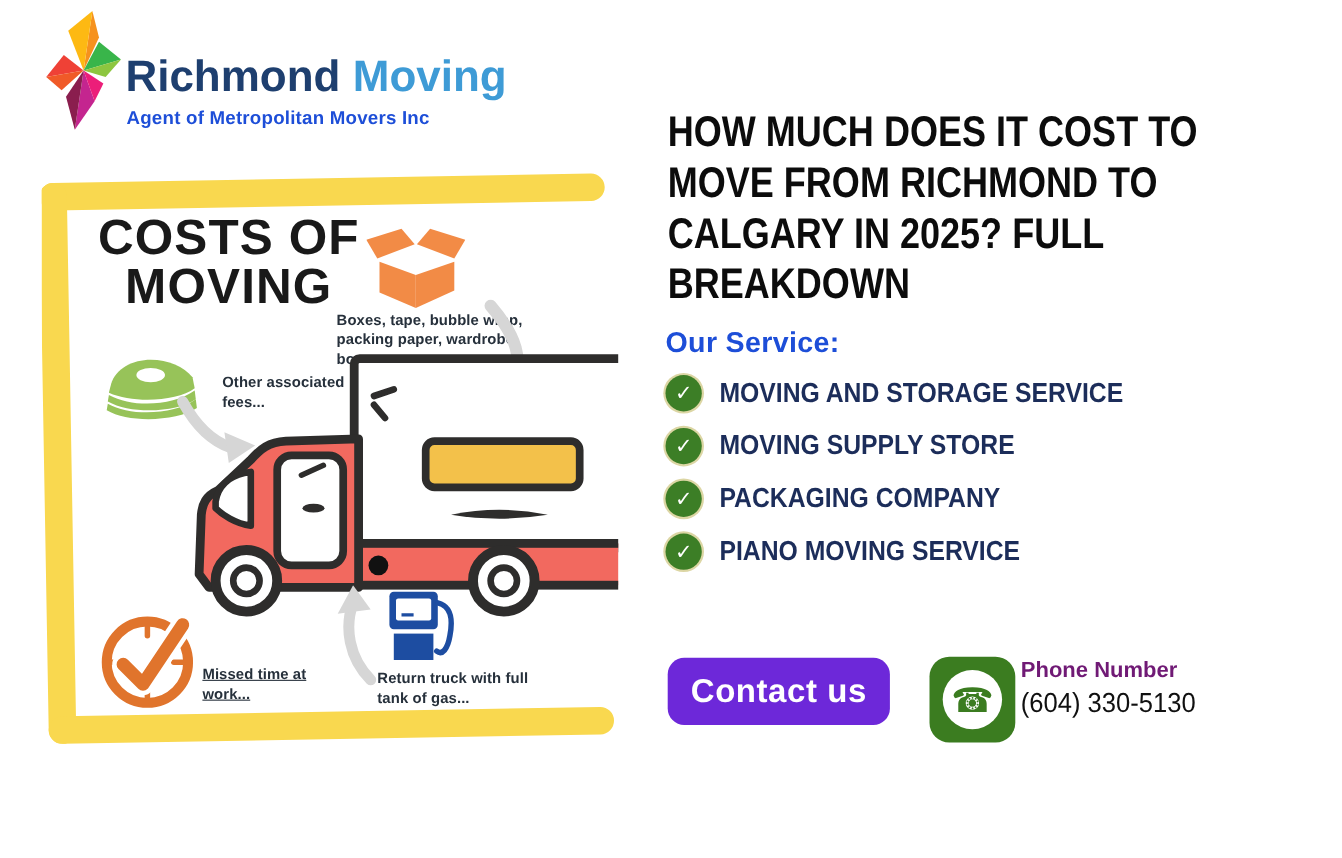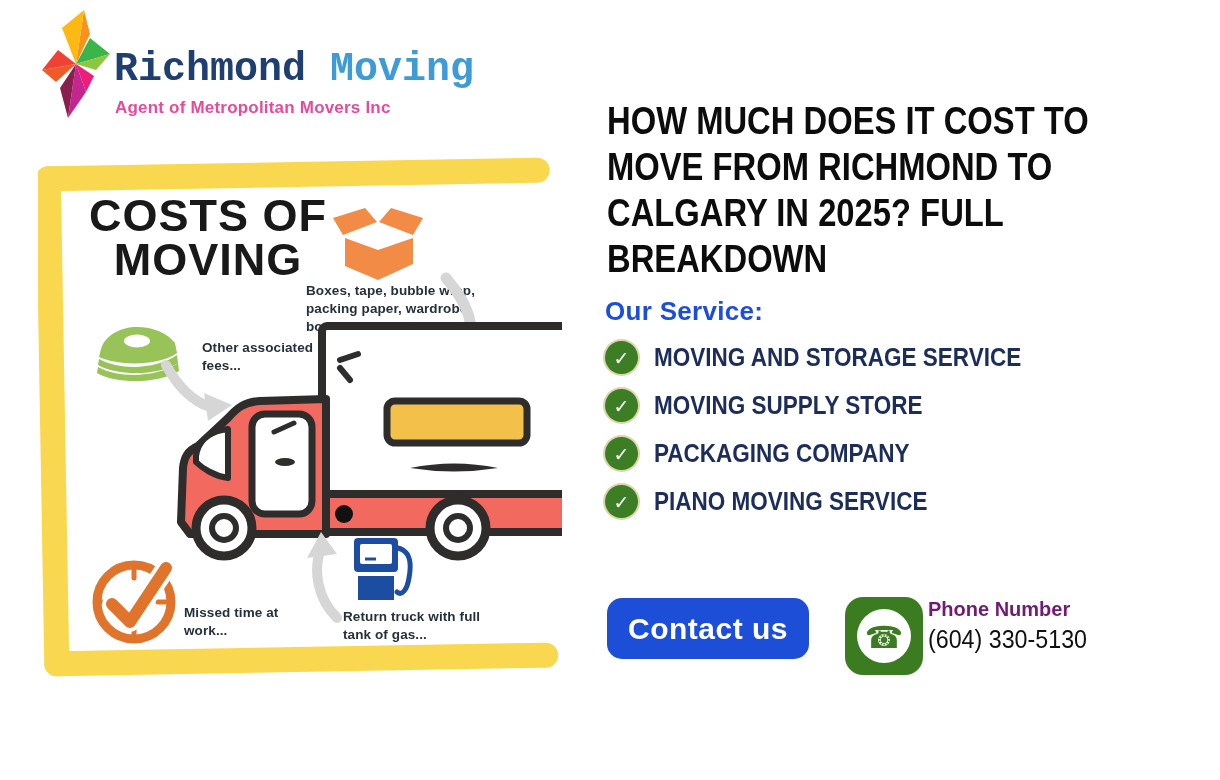--- a/index.html
+++ b/index.html
@@ -3,61 +3,61 @@
 <meta charset="utf-8">
 <style>
   * { margin:0; padding:0; box-sizing:border-box; }
   html,body { background:#ffffff; }
   body { font-family:"Liberation Sans","DejaVu Sans",sans-serif; }
   #app { position:relative; width:1220px; height:780px; background:#ffffff; overflow:hidden; }
 
   
   .logo { position:absolute; left:40px; top:6px; width:420px; height:125px; cursor:pointer; }
   .logo-icon { position:absolute; left:0; top:2px; width:72px; height:112px; }
-  .brand { position:absolute; left:74px; top:42px; font-family:Liberation Mono, monospace;
+  .brand { position:absolute; left:74px; top:42px; font-family:Liberation Sans, sans-serif;
            font-weight:bold; font-size:40px; line-height:44px; white-space:nowrap; }
   .brand-primary { color:#1E3F6F; }
   .brand-secondary { color:#3E9BD6; }
-  .tagline { position:absolute; left:75px; top:92px; font-size:17px; font-weight:bold; color:#ec4899; letter-spacing:0.2px; white-space:nowrap; }
+  .tagline { position:absolute; left:75px; top:92px; font-size:17px; font-weight:bold; color:#1d4ed8; letter-spacing:0.2px; white-space:nowrap; }
 
   
   .flyer { position:absolute; left:38px; top:156px; width:524px; height:528px; overflow:hidden; }
   .frame { position:absolute; left:2px; top:6px; width:514px; height:510px; transform:rotate(-1deg);
            background:#ffffff; border-radius:24px; }
   .bar { position:absolute; background:#F9D84F; border-radius:13px; }
   .bar-top { left:0; top:0; width:100%; height:25px; }
   .bar-left { left:0; top:0; width:25px; height:100%; }
   .bar-bottom { left:0; bottom:0; width:100%; height:25px; }
 
   .ig-title { position:absolute; left:48px; top:38px; width:244px; text-align:center;
               font-size:45px; font-weight:bold; letter-spacing:1px; line-height:44px; color:#191919; }
   .ig-label { position:absolute; font-size:13.5px; font-weight:bold; color:#26303B; line-height:1.35; letter-spacing:0.1px; }
   .lbl-boxes  { left:268px; top:126px; width:192px; }
   .lbl-fees   { left:164px; top:183px; width:126px; }
-  .lbl-missed { left:146px; top:448px; width:106px; }
+  .lbl-missed { left:146px; top:448px; width:106px;text-decoration:underline; }
   .lbl-gas    { left:305px; top:452px; width:156px; }
 
   .svg-abs { position:absolute; }
 
   
   .headline { position:absolute; left:607px; top:98px; width:580px; }
   .headline-scale { transform:scaleX(0.84); transform-origin:left top; }
   .headline-line { font-size:39px; font-weight:bold; line-height:46px; color:#0C0C0C; white-space:nowrap; }
 
   .services-heading { position:absolute; left:605px; top:296px; font-size:26px; font-weight:bold; color:#1d4ed8; letter-spacing:0.3px; }
 
   .services { position:absolute; left:605px; top:341px; }
   .service-row { display:flex; align-items:center; height:33px; margin-bottom:15px; }
   .check-badge { width:33px; height:33px; border-radius:50%; background:#3C7E26;
                  box-shadow:0 0 0 2px #DCD6A4; color:#ffffff; display:flex; align-items:center; justify-content:center;
                  font-family:"DejaVu Sans",sans-serif; font-size:19px; font-weight:bold; flex:0 0 auto; }
   .service-label { margin-left:16px; font-size:25px; font-weight:bold; color:#1C2D5A; white-space:nowrap;
                    display:inline-block; transform:scaleX(0.9); transform-origin:left center; }
 
-  .contact-btn { position:absolute; left:607px; top:598px; width:202px; height:61px; background:#1d4ed8;
+  .contact-btn { position:absolute; left:607px; top:598px; width:202px; height:61px; background:#6d28d9;
                  border:none; border-radius:15px; color:#ffffff; font-family:"Liberation Sans",sans-serif;
                  font-size:30px; font-weight:bold; letter-spacing:0.5px; display:flex; align-items:center; justify-content:center;
                  cursor:pointer; }
 
   .phone-tile { position:absolute; left:845px; top:597px; width:78px; height:78px; background:#3B7C20;
                 border-radius:18px; display:flex; align-items:center; justify-content:center; cursor:pointer; }
   .phone-circle { width:54px; height:54px; background:#ffffff; border-radius:50%;
                   display:flex; align-items:center; justify-content:center; }
   .phone-glyph { font-family:"DejaVu Sans",sans-serif; font-size:31px; color:#3B7C20; line-height:1; margin-top:2px; }
 

